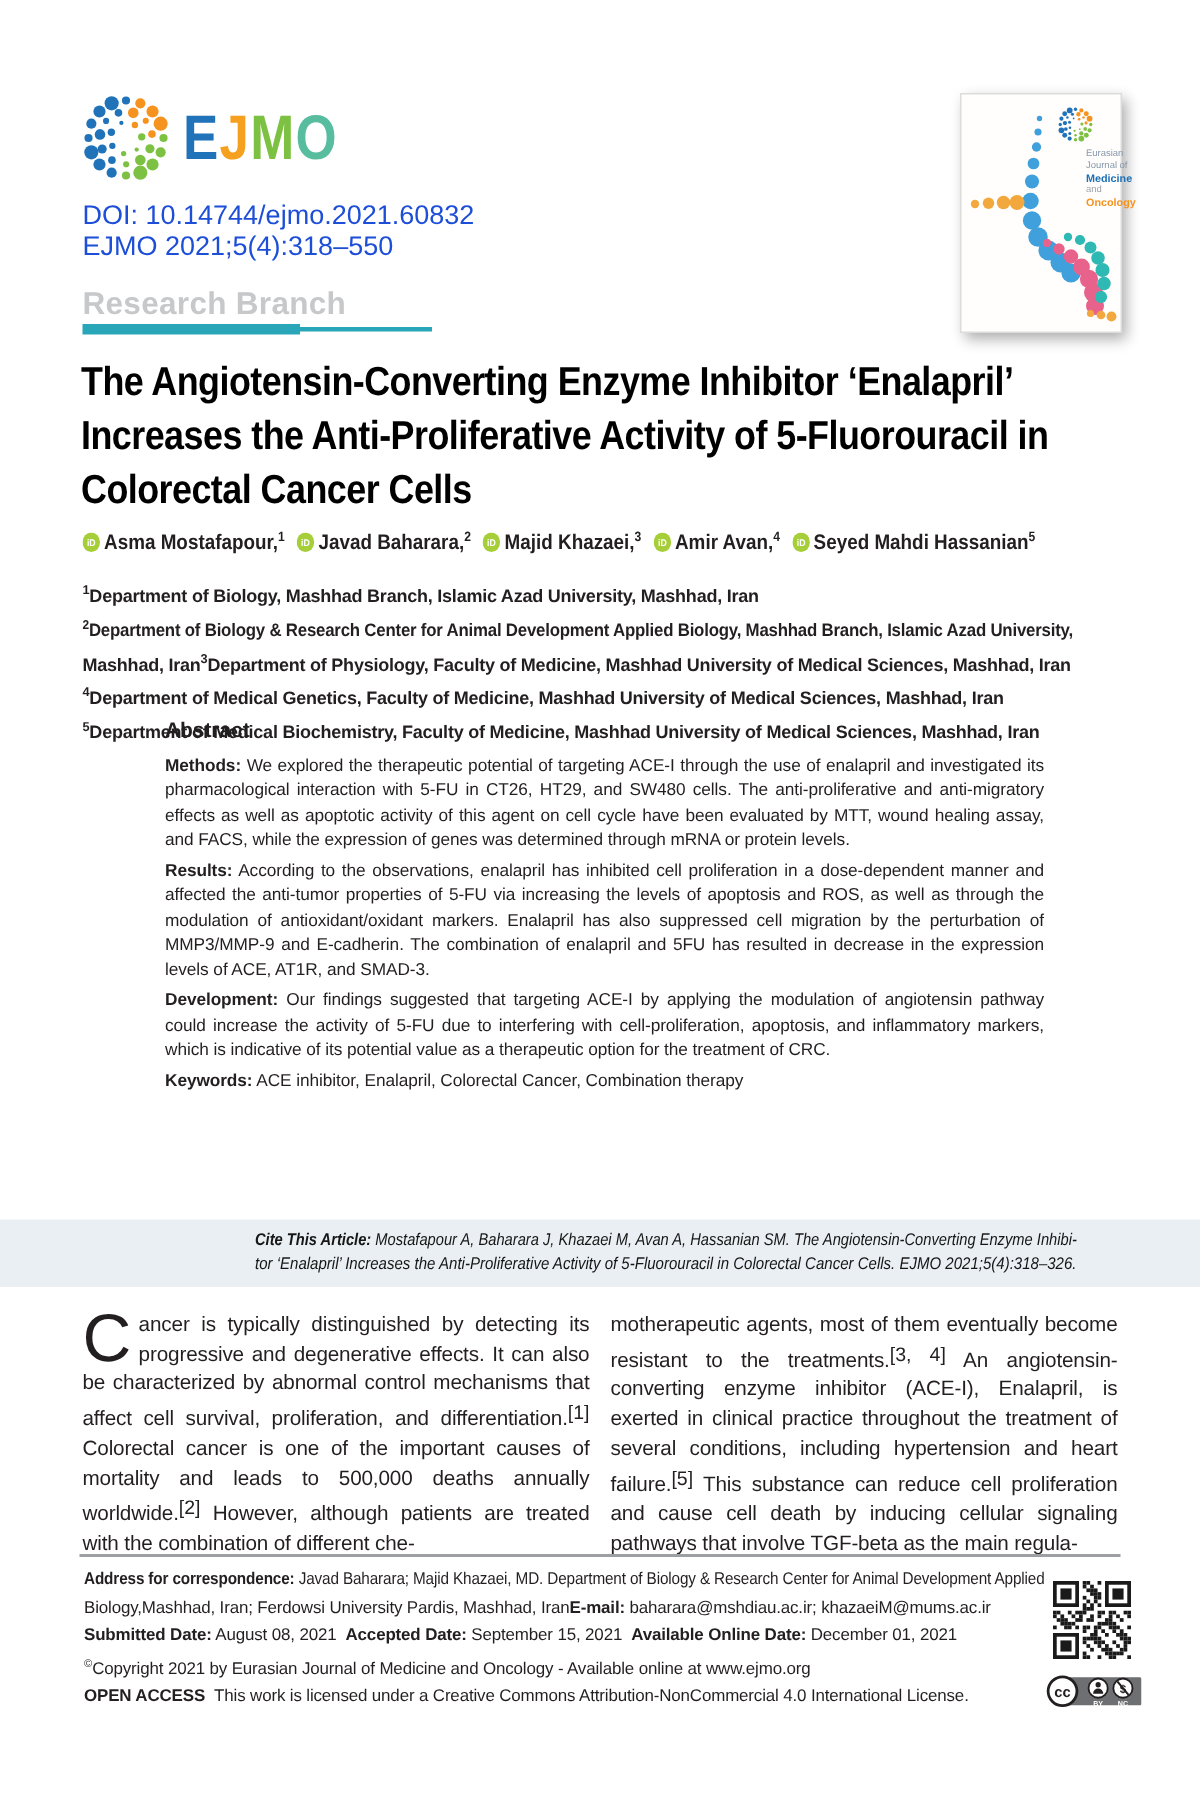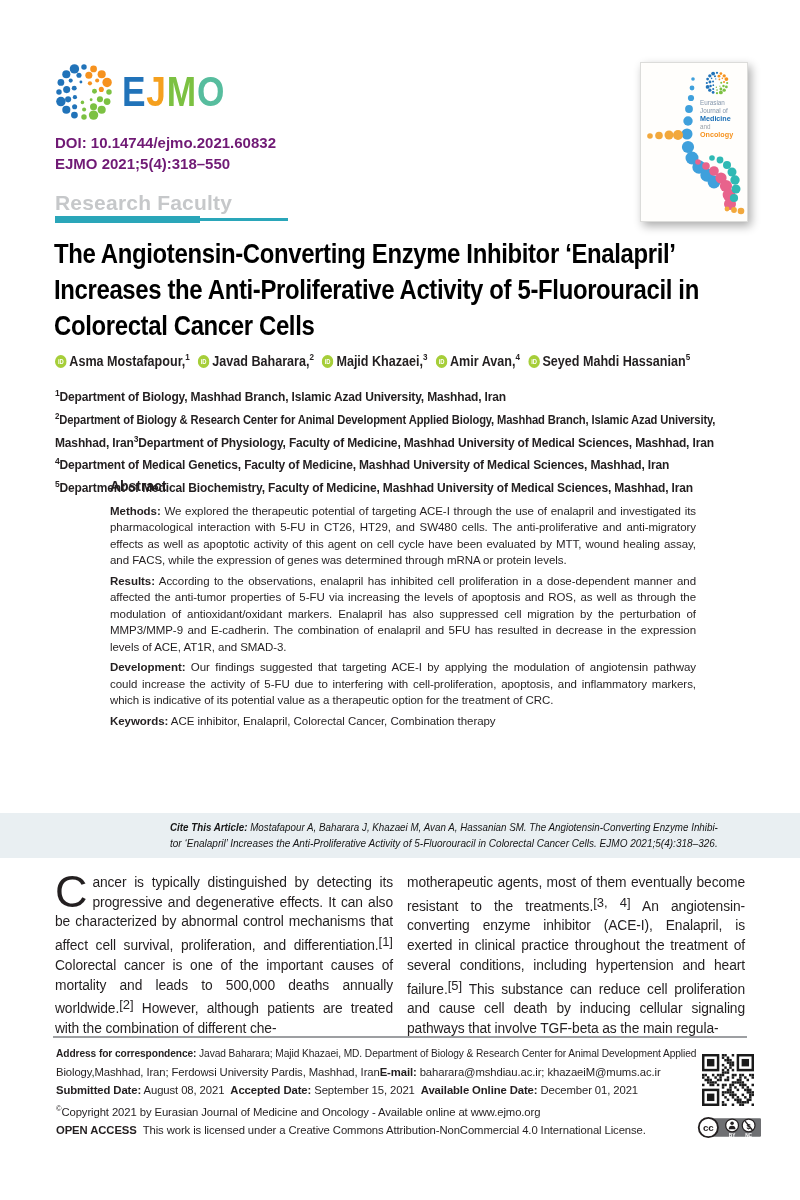--- a/index.html
+++ b/index.html
@@ -4,28 +4,28 @@
 <style>
   html,body{margin:0;padding:0;}
   body{width:800px;height:1200px;position:relative;background:#ffffff;
        font-family:"Liberation Sans","DejaVu Sans",sans-serif;color:#231f20;overflow:hidden;}
   .abs{position:absolute;}
   .fit{white-space:nowrap;display:inline-block;transform-origin:left top;}
 
   
   #logo{left:52px;top:60px;display:flex;align-items:center;gap:6px;}
   #logo-letters{font-size:42px;font-weight:700;line-height:1;display:flex;transform:scaleX(0.84);transform-origin:left center;letter-spacing:1px;}
-  #doi-block{left:55px;top:133px;font-size:15px;line-height:20.5px;color:#701a75;font-weight:bold;}
+  #doi-block{left:55px;top:133px;font-size:18px;line-height:20.5px;color:#1d4ed8;}
 
   
   #cover{left:640px;top:62px;width:106px;height:158px;background:#fffefc;border:1px solid #dcdcda;
          box-shadow:3px 4px 9px rgba(0,0,0,.33);}
   #cover svg{position:absolute;left:0;top:0;}
   #cover-text{position:absolute;left:59px;top:36px;line-height:8px;}
-  .cov-line{font-size:6.3px;}
+  .cov-line{font-size:6.3px;margin-left:24px;}
   .cov-bold{font-weight:700;font-size:7.2px;}
 
   
   #section-label{left:55px;top:191px;font-size:21px;font-weight:700;color:#c6c8ca;letter-spacing:.2px;}
   #ul-thick{left:55px;top:216px;width:145px;height:6.5px;background:#2aa6b9;}
   #ul-thin{left:200px;top:218px;width:88px;height:2.5px;background:#2aa6b9;}
 
   
   #title{left:54px;top:236px;font-size:27px;font-weight:700;color:#000;line-height:36px;letter-spacing:-.4px;}
   .t-line{white-space:nowrap;transform-origin:left top;}
@@ -195,21 +195,21 @@
       <div class="cov-line" style="color: rgb(154, 162, 171);">and</div>
       <div class="cov-line cov-bold" style="color: rgb(246, 146, 30);">Oncology</div>
     </div>
 </div>
 
 <div class="abs" id="doi-block">
   <div>DOI: 10.14744/ejmo.2021.60832</div>
   <div>EJMO 2021;5(4):318–550</div>
 </div>
 
-<div class="abs" id="section-label">Research Faculty</div>
+<div class="abs" id="section-label">Research Branch</div>
 <div class="abs" id="ul-thick"></div>
 <div class="abs" id="ul-thin"></div>
 
 <div class="abs" id="title">
     <div class="t-line" style="transform: scaleX(0.885989);">The Angiotensin-Converting Enzyme Inhibitor ‘Enalapril’</div>
     <div class="t-line" style="transform: scaleX(0.885989);">Increases the Anti-Proliferative Activity of 5-Fluorouracil in</div>
     <div class="t-line" style="transform: scaleX(0.885989);">Colorectal Cancer Cells</div>
   </div>
 
 <div class="abs" id="authors"><span class="fit" style="transform: scaleX(0.898045);"><span class="author"><svg width="13" height="13" viewBox="0 0 13 13">

